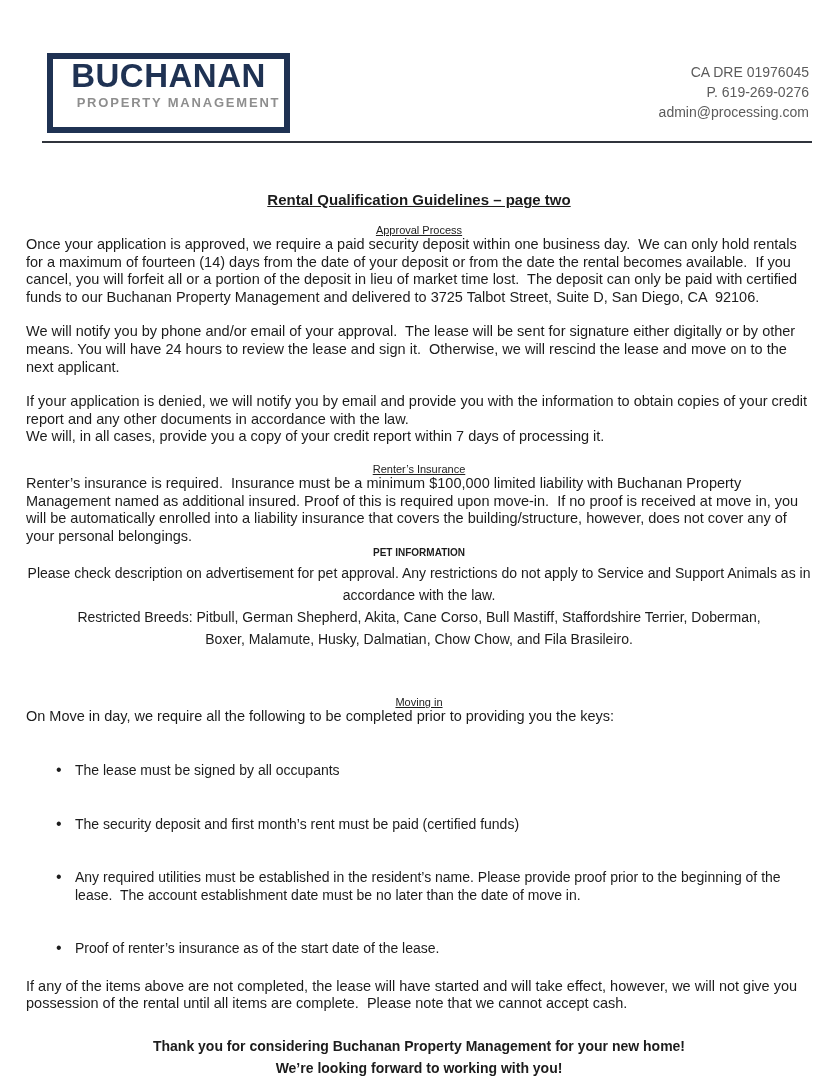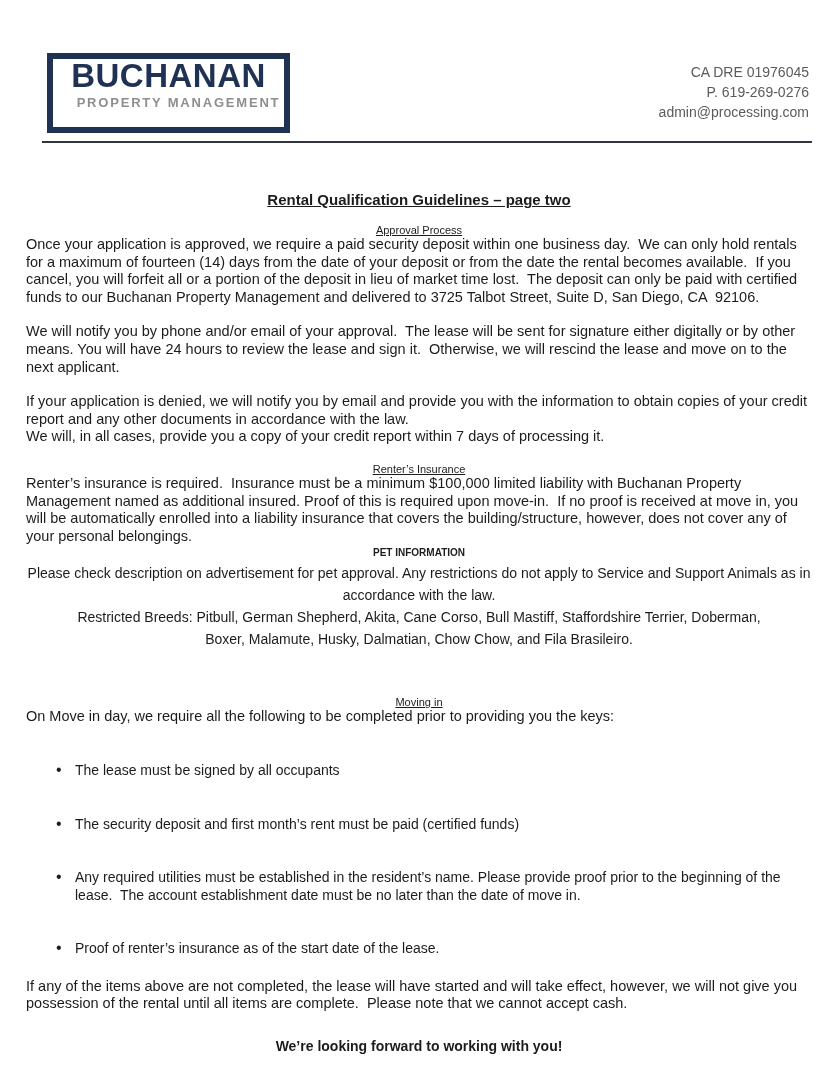--- a/index.html
+++ b/index.html
@@ -151,17 +151,18 @@
     <p class="para tight">On Move in day, we require all the following to be completed prior to providing you the keys:</p>
     <ul class="checklist">
       <li>The lease must be signed by all occupants</li>
       <li>The security deposit and first month’s rent must be paid (certified funds)</li>
       <li>Any required utilities must be established in the resident’s name. Please provide proof prior to the beginning of the lease.  The account establishment date must be no later than the date of move in.</li>
       <li>Proof of renter’s insurance as of the start date of the lease.</li>
     </ul>
     <p class="para">If any of the items above are not completed, the lease will have started and will take effect, however, we will not give you possession of the rental until all items are complete.  Please note that we cannot accept cash.</p>
 
     <div class="closing">
+      <div>Thank you for considering Buchanan Property Management for your new home!</div>
       <div>We’re looking forward to working with you!</div>
     </div>
 
   </div>
 </div>
 
 </body></html>

